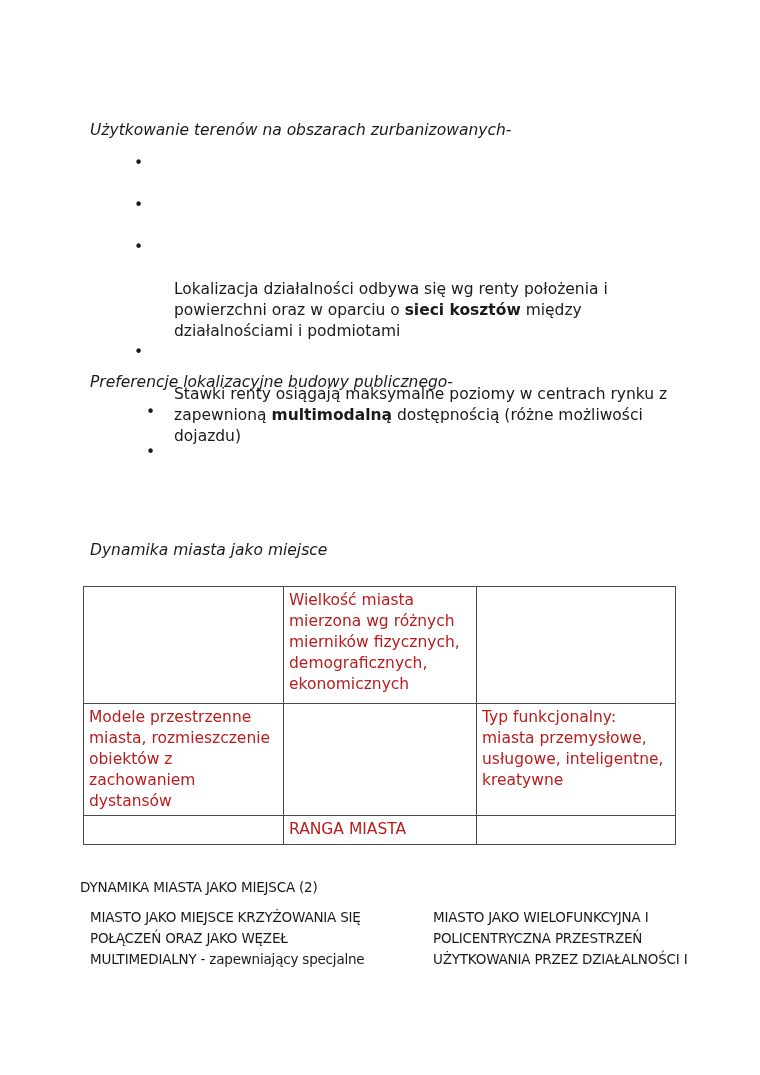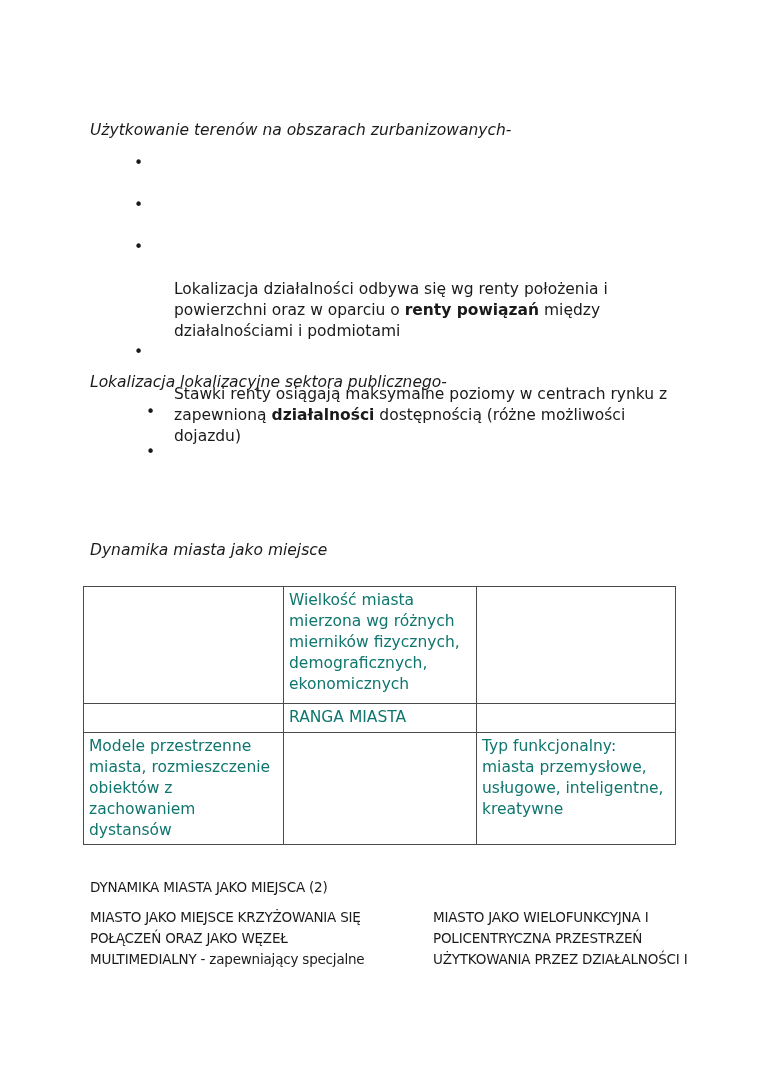--- a/index.html
+++ b/index.html
@@ -27,21 +27,21 @@
   .bullet { position: absolute; left: 0; top: 0; }
   .b { font-weight: bold; }
   table.grid {
     position: absolute;
     left: 83px;
     top: 586px;
     border-collapse: collapse;
     table-layout: fixed;
     font-size: 15.5px;
     line-height: 21px;
-    color: #0f766e;
+    color: #b91c1c;
   }
   table.grid td {
     border: 1px solid #4a4a4a;
     vertical-align: top;
     padding: 3px 4px 3px 5px;
     white-space: pre-line;
     overflow: hidden;
   }
   .caps {
     position: absolute;
@@ -62,32 +62,32 @@
   <div class="list list-1" style="left:134px; top:153px;">
     <div class="li">
       <span class="bullet">•</span>
     </div>
     <div class="li">
       <span class="bullet">•</span>
     </div>
     <div class="li">
       <span class="bullet">•</span>
       <span><span>Lokalizacja działalności odbywa się wg renty położenia i
-powierzchni oraz w oparciu o </span><span class="b">renty powiązań</span><span> między
+powierzchni oraz w oparciu o </span><span class="b">sieci kosztów</span><span> między
 działalnościami i podmiotami</span></span>
     </div>
     <div class="li">
       <span class="bullet">•</span>
       <span><span>Stawki renty osiągają maksymalne poziomy w centrach rynku z
-zapewnioną </span><span class="b">działalności</span><span> dostępnością (różne możliwości
+zapewnioną </span><span class="b">multimodalną</span><span> dostępnością (różne możliwości
 dojazdu)</span></span>
     </div>
   </div>
 
-  <div class="h-italic" style="left:90px; top:373px;">Lokalizacja lokalizacyjne sektora publicznego-</div>
+  <div class="h-italic" style="left:90px; top:373px;">Preferencje lokalizacyjne budowy publicznego-</div>
 
   <div class="list list-2" style="left:146px; top:402px;">
     <div class="li">
       <span class="bullet">•</span>
     </div>
     <div class="li">
       <span class="bullet">•</span>
     </div>
   </div>
 
@@ -102,41 +102,41 @@
     <tbody>
       <tr style="height:117px">
         <td></td>
         <td>Wielkość miasta
 mierzona wg różnych
 mierników fizycznych,
 demograficznych,
 ekonomicznych</td>
         <td></td>
       </tr>
-      <tr style="height:29px">
-        <td></td>
-        <td>RANGA MIASTA</td>
-        <td></td>
-      </tr>
       <tr style="height:110px">
         <td>Modele przestrzenne
 miasta, rozmieszczenie
 obiektów z
 zachowaniem
 dystansów</td>
         <td></td>
         <td>Typ funkcjonalny:
 miasta przemysłowe,
 usługowe, inteligentne,
 kreatywne</td>
       </tr>
+      <tr style="height:29px">
+        <td></td>
+        <td>RANGA MIASTA</td>
+        <td></td>
+      </tr>
     </tbody>
   </table>
 
-  <div class="caps nowrap" style="left:90px; top:877px;">DYNAMIKA MIASTA JAKO MIEJSCA (2)</div>
+  <div class="caps nowrap" style="left:80px; top:877px;">DYNAMIKA MIASTA JAKO MIEJSCA (2)</div>
 
   <div class="caps" style="left:433px; top:907px; width:315px;">MIASTO JAKO WIELOFUNKCYJNA I
 POLICENTRYCZNA PRZESTRZEŃ
 UŻYTKOWANIA PRZEZ DZIAŁALNOŚCI I</div>
 
   <div class="caps" style="left:90px; top:907px; width:345px;">MIASTO JAKO MIEJSCE KRZYŻOWANIA SIĘ
 POŁĄCZEŃ ORAZ JAKO WĘZEŁ
 MULTIMEDIALNY - zapewniający specjalne</div>
 
 </div>

